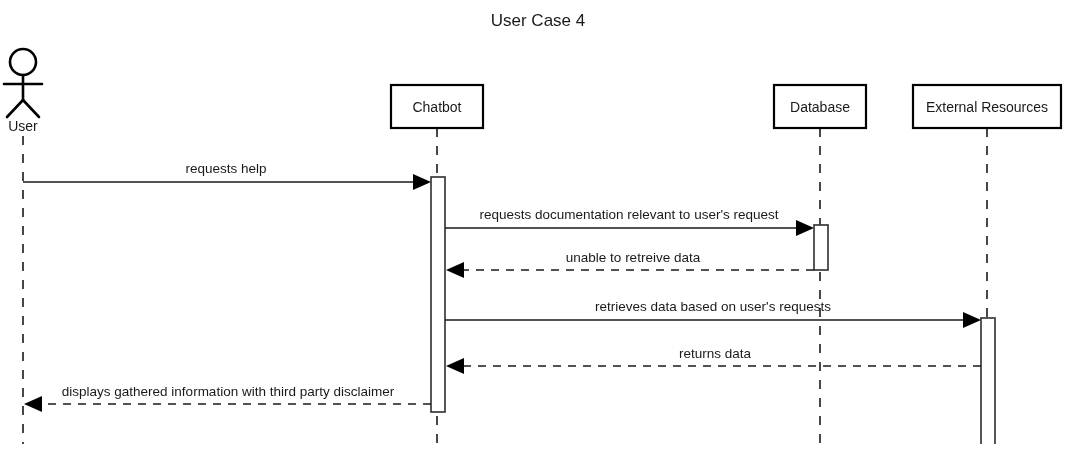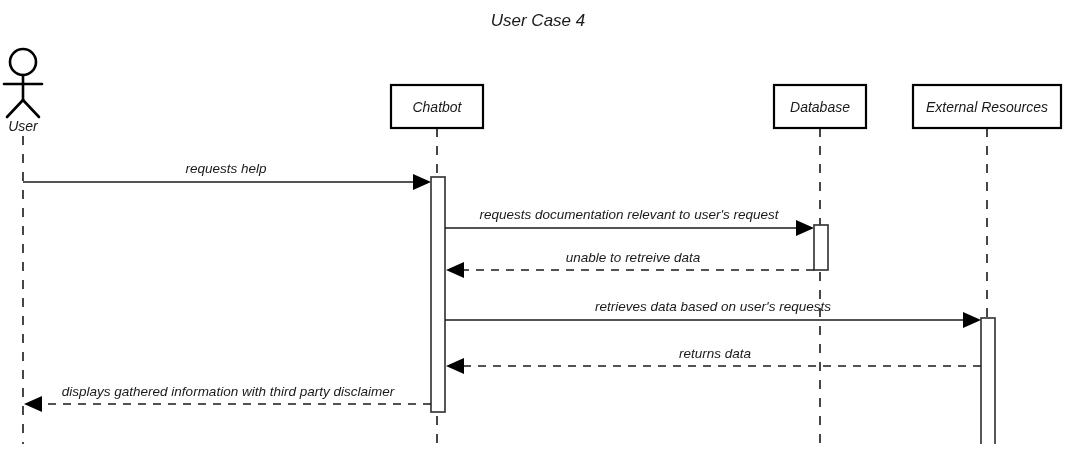--- a/index.html
+++ b/index.html
@@ -10,21 +10,20 @@
   body {
     font-family: "Liberation Sans", sans-serif;
     color: #000000;
   }
   #diagram-root {
     position: relative;
     width: 1077px;
     height: 444px;
     background: #ffffff;
     overflow: hidden;
-    font-style: italic;
   }
   #diagram-svg {
     position: absolute;
     top: 0;
     left: 0;
     width: 1077px;
     height: 468px;
     display: block;
   }
   .diagram-title {

